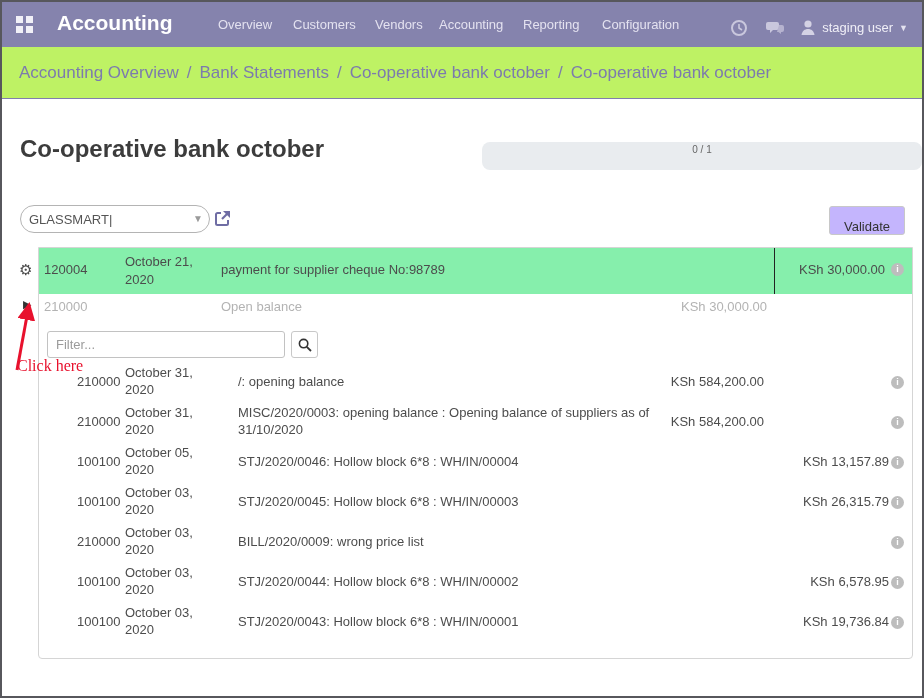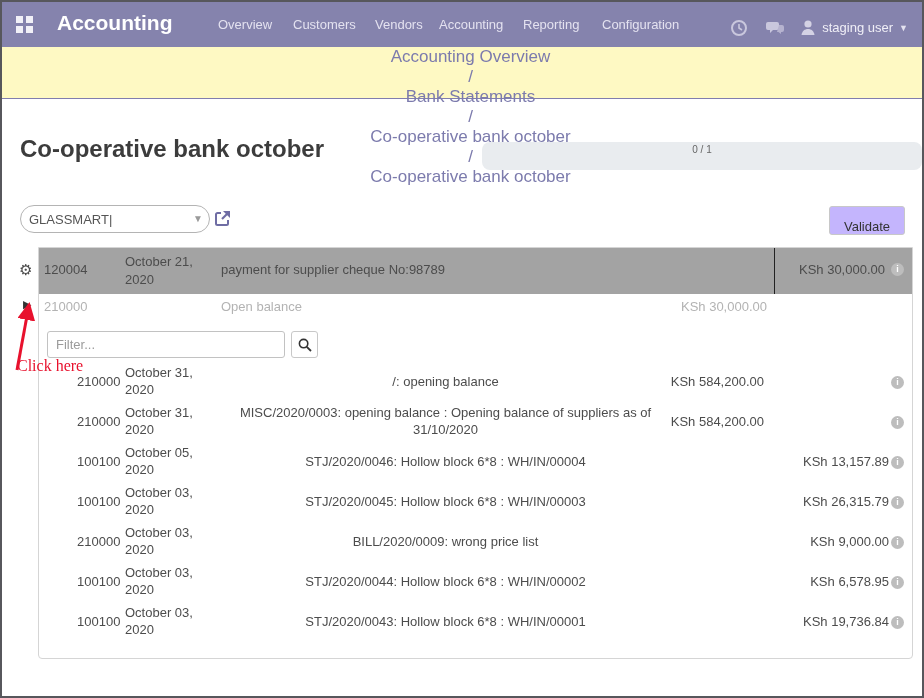--- a/index.html
+++ b/index.html
@@ -19,23 +19,23 @@
   .nav-item:nth-of-type(1){left:216px}.nav-item:nth-of-type(2){left:291px}
   .nav-item:nth-of-type(3){left:373px}.nav-item:nth-of-type(4){left:437px}
   .nav-item:nth-of-type(5){left:521px}.nav-item:nth-of-type(6){left:600px}
   .nav-right { position:absolute; right:14px; top:0; height:51px; display:flex; align-items:center; gap:17px; }
   .nav-ico { width:18px; height:18px; cursor:pointer; }
   .nav-ico svg { display:block; }
   .user-box { display:flex; align-items:center; gap:6px; cursor:pointer; color:#f0eff7; font-size:13px; }
   .caret { font-size:9px; color:#e4e2f0; }
 
   
-  .crumbbar { position:absolute; left:0; top:45px; width:100%; height:52px; background:#fef9c3;
+  .crumbbar { position:absolute; left:0; top:45px; width:100%; height:52px; background:#bef264;
               border-bottom:1px solid #817eae; display:flex; align-items:center; padding-left:17px;
-              font-size:17px; color:#7c7bad;flex-direction:column; }
+              font-size:17px; color:#7c7bad; }
   .crumb { cursor:pointer; white-space:pre; }
   .crumb-sep { margin:0 8px; }
 
   
   .page-title { position:absolute; left:18px; top:133px; font-size:24px; font-weight:bold; color:#3c3c3c; }
   .pager { position:absolute; left:480px; top:140px; width:440px; height:28px; background:#e9ecef;
            border-radius:8px; text-align:center; font-size:10px; color:#666; line-height:16px; }
 
   
   .partner-input-wrap { position:absolute; left:18px; top:203px; width:190px; height:28px; }
@@ -43,21 +43,21 @@
                    padding:0 18px 0 8px; font-size:13px; color:#555; font-family:"Liberation Sans",sans-serif; }
   .partner-caret { position:absolute; right:7px; top:8px; font-size:10px; color:#9a9a9a; pointer-events:none; }
   .ext-link { position:absolute; left:211px; top:207px; width:19px; height:19px; cursor:pointer; }
   .btn-validate { position:absolute; right:17px; top:204px; height:29px; padding:12px 14px;
                   background:#c4b5fd; border:1px solid #c8c8c8; border-radius:3px;
                   font-size:13px; color:#333; cursor:pointer; font-family:"Liberation Sans",sans-serif; }
 
   
   .recon-box { position:absolute; left:36px; top:245px; width:875px; height:412px;
                border:1px solid #d5d5d5; border-radius:0 0 4px 4px; background:#fff; }
-  .stmt-row { position:absolute; left:0; top:0; width:100%; height:46px; background:#a3a3a3; }
+  .stmt-row { position:absolute; left:0; top:0; width:100%; height:46px; background:#86efac; }
   .stmt-ref { position:absolute; left:5px; top:14px; font-size:13px; color:#4c4c4c; }
   .stmt-date { position:absolute; left:86px; top:5px; width:80px; font-size:13px; color:#4c4c4c; line-height:18px; }
   .stmt-label { position:absolute; left:182px; top:14px; font-size:13px; color:#4c4c4c; }
   .stmt-amount { position:absolute; right:8px; top:14px; font-size:13px; color:#4c4c4c;
                  display:flex; align-items:center; gap:6px; }
   .vline { position:absolute; left:735px; top:0; width:1px; height:73px; background:#222; }
   .open-row { position:absolute; left:0; top:46px; width:100%; height:27px; background:#fff; cursor:pointer; }
   .open-acc { position:absolute; left:5px; top:5px; font-size:13px; color:#b3b3b3; }
   .open-label { position:absolute; left:182px; top:5px; font-size:13px; color:#b3b3b3; }
   .open-amount { position:absolute; left:480px; top:5px; width:248px; text-align:right; font-size:13px; color:#b3b3b3; }
@@ -68,21 +68,21 @@
   .filter-input::placeholder { color:#9b9b9b; }
   .search-btn { position:absolute; left:252px; top:83px; width:27px; height:27px; background:#fff;
                 border:1px solid #c8c8c8; border-radius:3px; cursor:pointer;
                 display:flex; align-items:center; justify-content:center; }
 
   .lines { position:absolute; left:0; top:113px; width:100%; }
   .line-row { position:relative; height:40px; cursor:pointer; }
   .lc { position:absolute; top:50%; transform:translateY(-50%); font-size:13px; color:#4c4c4c; }
   .lc-acc  { left:38px; }
   .lc-date { left:86px; width:85px; line-height:17px; }
-  .lc-desc { left:199px; width:415px; line-height:17px;text-align:center; }
+  .lc-desc { left:199px; width:415px; line-height:17px; }
   .lc-debit  { left:510px; width:215px; text-align:right; }
   .lc-credit { left:630px; width:220px; text-align:right; }
   .lc-info { right:8px; }
 
   .info-icon { display:inline-block; width:13px; height:13px; border-radius:50%; background:#bdbdbd;
                color:#fff; font-size:9px; font-weight:bold; text-align:center; line-height:13px;
                font-style:normal; cursor:pointer; }
 
   
   .gear-icon { position:absolute; left:17px; top:259px; font-size:15px; color:#4c4c4c; cursor:pointer; }
@@ -225,21 +225,20 @@
         <span class="lc lc-debit"></span>
         <span class="lc lc-credit">KSh 26,315.79</span>
         <span class="lc lc-info"><i class="info-icon">i</i></span>
       </div>
 
       <div class="line-row">
         <span class="lc lc-acc">210000</span>
         <span class="lc lc-date"><span>October 03,</span><br><span>2020</span></span>
         <span class="lc lc-desc">BILL/2020/0009: wrong price list</span>
         <span class="lc lc-debit"></span>
-        <span class="lc lc-credit">KSh 9,000.00</span>
         <span class="lc lc-info"><i class="info-icon">i</i></span>
       </div>
 
       <div class="line-row">
         <span class="lc lc-acc">100100</span>
         <span class="lc lc-date"><span>October 03,</span><br><span>2020</span></span>
         <span class="lc lc-desc">STJ/2020/0044: Hollow block 6*8 : WH/IN/00002</span>
         <span class="lc lc-debit"></span>
         <span class="lc lc-credit">KSh 6,578.95</span>
         <span class="lc lc-info"><i class="info-icon">i</i></span>

